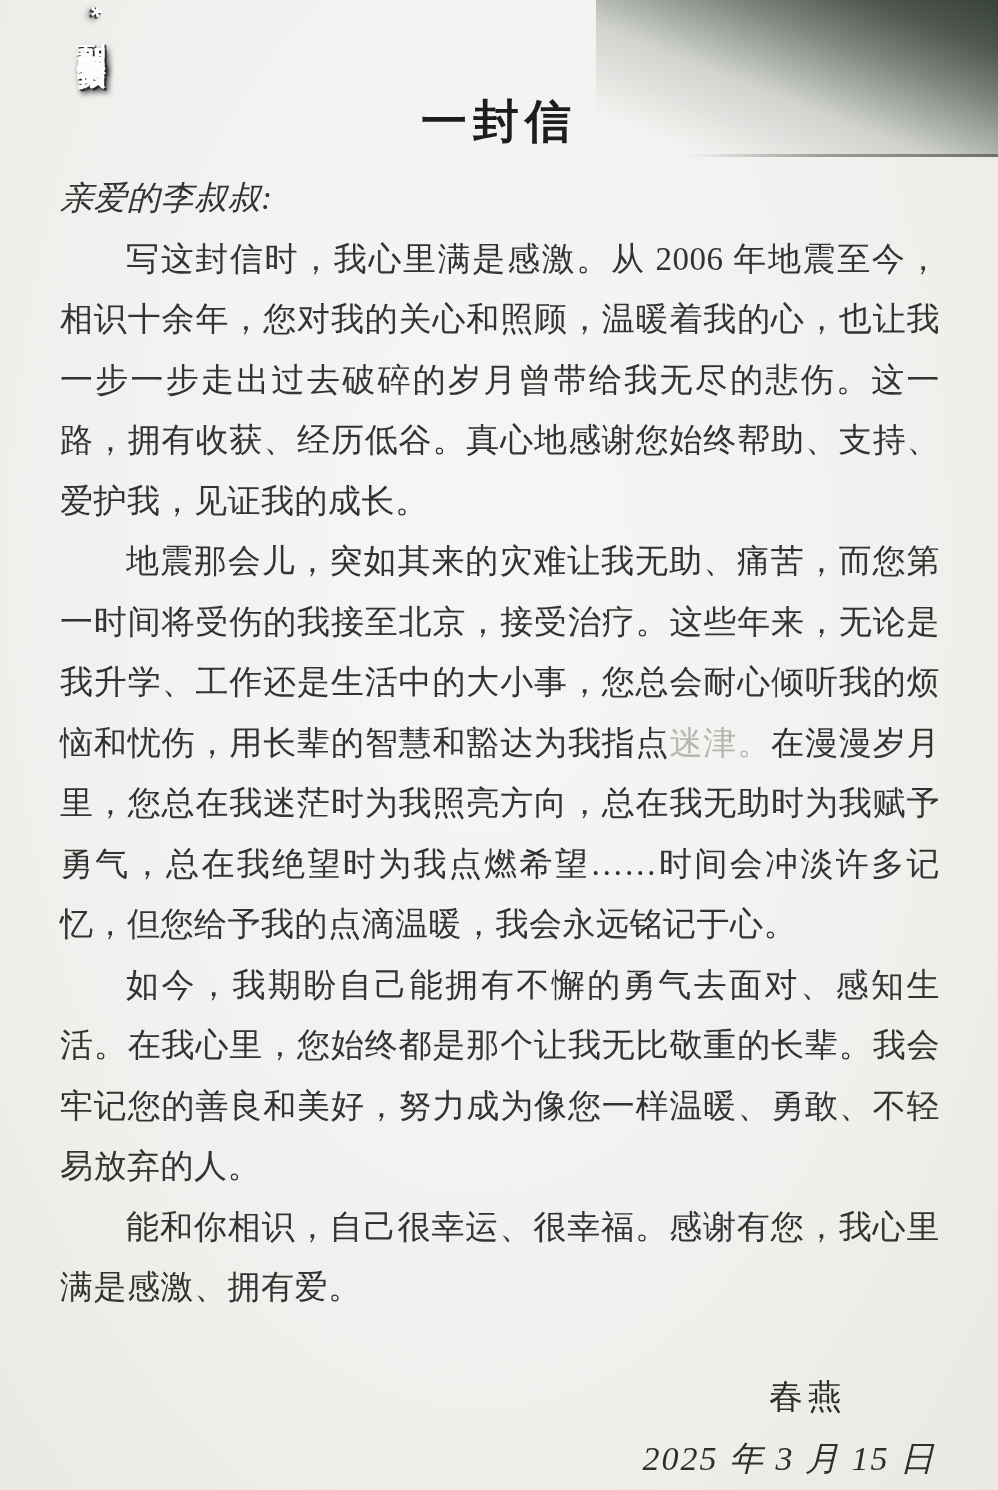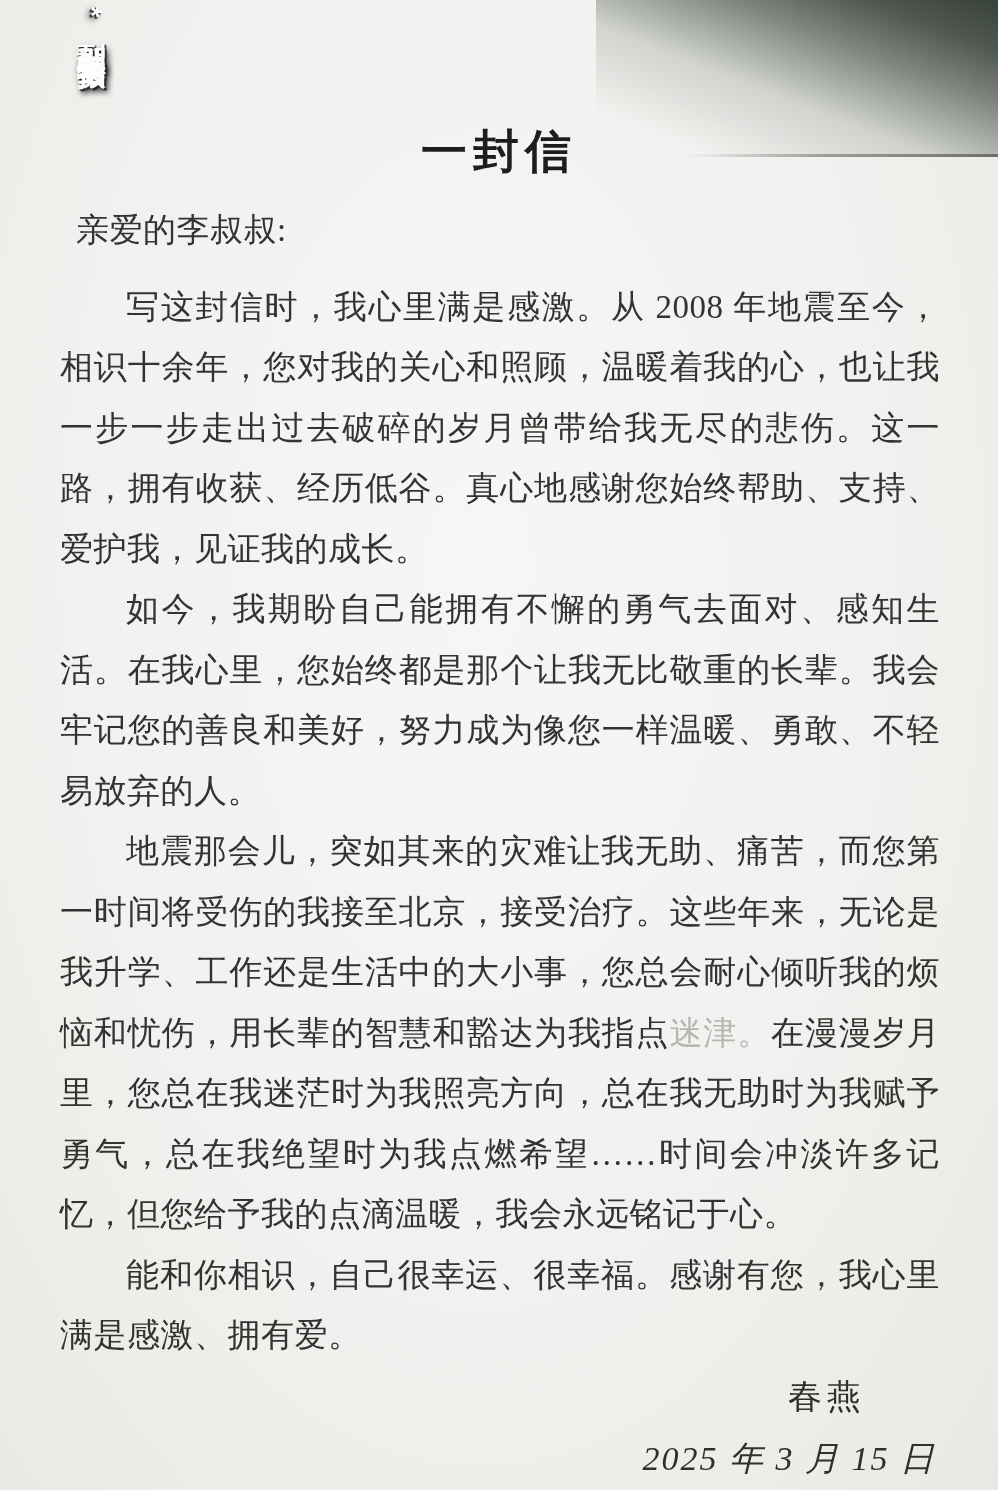--- a/index.html
+++ b/index.html
@@ -53,51 +53,51 @@
     color: #fdfdfd;
     text-shadow:
       1px 1px 0 rgba(45,45,45,0.9),
       2px 2px 1px rgba(30,30,30,0.7),
       3px 4px 6px rgba(0,0,0,0.55);
     user-select: none;
   }
 
   .title {
     margin: 0;
-    padding-top: 120px;
+    padding-top: 90px;
     text-align: center;
     font-size: 46px;
     font-weight: bold;
     letter-spacing: 6px;
     line-height: 64px;
     color: #1d1d1d;
   }
 
   .letter-body {
     margin: 14px 58px 0 60px;
     font-size: 33px;
     line-height: 60.5px;
     letter-spacing: 0.5px;
     text-align: justify;
     color: #333331;
   }
 
-  .salutation { margin: 16px; }
+  .salutation { margin: 0; font-style: italic; }
 
   .para {
     margin: 0;
     text-indent: 2em;
   }
 
   .faded { color: #b7b5b1; }
 
   .signature {
     position: absolute;
     top: 1374px;
-    right: 132px;
+    right: 151px;
     font-size: 34px;
     letter-spacing: 5px;
     color: #2f2f2d;
   }
 
   .date {
     position: absolute;
     top: 1436px;
     right: 62px;
     font-size: 34px;
@@ -114,25 +114,25 @@
   <div class="corner-shade"></div>
 
   <div class="watermark">*副驾驶安全拍摄</div>
 
   <h1 class="title">一封信</h1>
 
   <div class="letter-body">
 
     <p class="salutation">亲爱的李叔叔:</p>
 
-    <p class="para">写这封信时，我心里满是感激。从 2008 年地震至今，相识十余年，您对我的关心和照顾，温暖着我的心，也让我一步一步走出过去破碎的岁月曾带给我无尽的悲伤。这一路，拥有收获、经历低谷。真心地感谢您始终帮助、支持、爱护我，见证我的成长。</p>
+    <p class="para">写这封信时，我心里满是感激。从 2006 年地震至今，相识十余年，您对我的关心和照顾，温暖着我的心，也让我一步一步走出过去破碎的岁月曾带给我无尽的悲伤。这一路，拥有收获、经历低谷。真心地感谢您始终帮助、支持、爱护我，见证我的成长。</p>
+
+    <p class="para"><span>地震那会儿，突如其来的灾难让我无助、痛苦，而您第一时间将受伤的我接至北京，接受治疗。这些年来，无论是我升学、工作还是生活中的大小事，您总会耐心倾听我的烦恼和忧伤，用长辈的智慧和豁达为我指点</span><span class="faded">迷津。</span><span>在漫漫岁月里，您总在我迷茫时为我照亮方向，总在我无助时为我赋予勇气，总在我绝望时为我点燃希望……时间会冲淡许多记忆，但您给予我的点滴温暖，我会永远铭记于心。</span></p>
 
     <p class="para">如今，我期盼自己能拥有不懈的勇气去面对、感知生活。在我心里，您始终都是那个让我无比敬重的长辈。我会牢记您的善良和美好，努力成为像您一样温暖、勇敢、不轻易放弃的人。</p>
-
-    <p class="para"><span>地震那会儿，突如其来的灾难让我无助、痛苦，而您第一时间将受伤的我接至北京，接受治疗。这些年来，无论是我升学、工作还是生活中的大小事，您总会耐心倾听我的烦恼和忧伤，用长辈的智慧和豁达为我指点</span><span class="faded">迷津。</span><span>在漫漫岁月里，您总在我迷茫时为我照亮方向，总在我无助时为我赋予勇气，总在我绝望时为我点燃希望……时间会冲淡许多记忆，但您给予我的点滴温暖，我会永远铭记于心。</span></p>
 
     <p class="para">能和你相识，自己很幸运、很幸福。感谢有您，我心里满是感激、拥有爱。</p>
 
   </div>
 
   <div class="signature">春燕</div>
 
   <div class="date">2025 年 3 月 15 日</div>
 
 </div>

